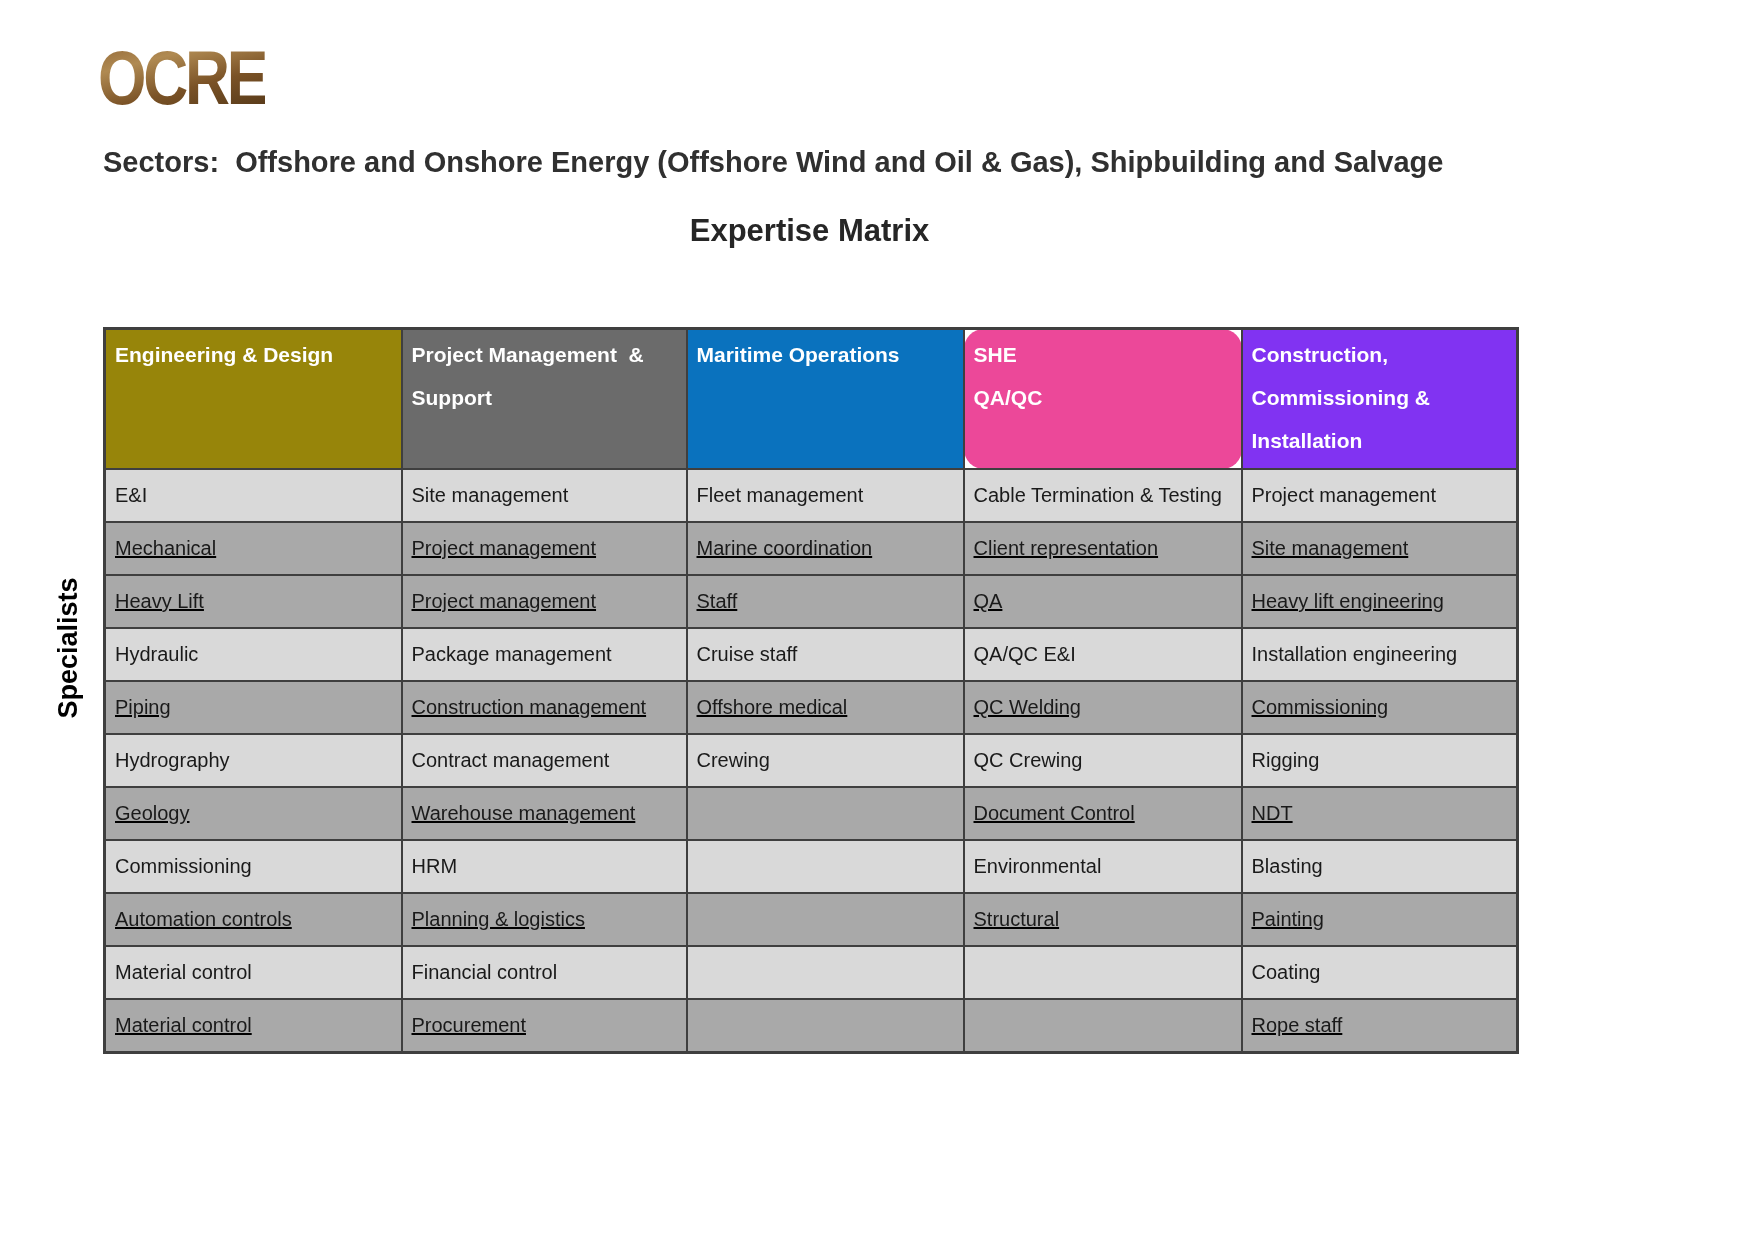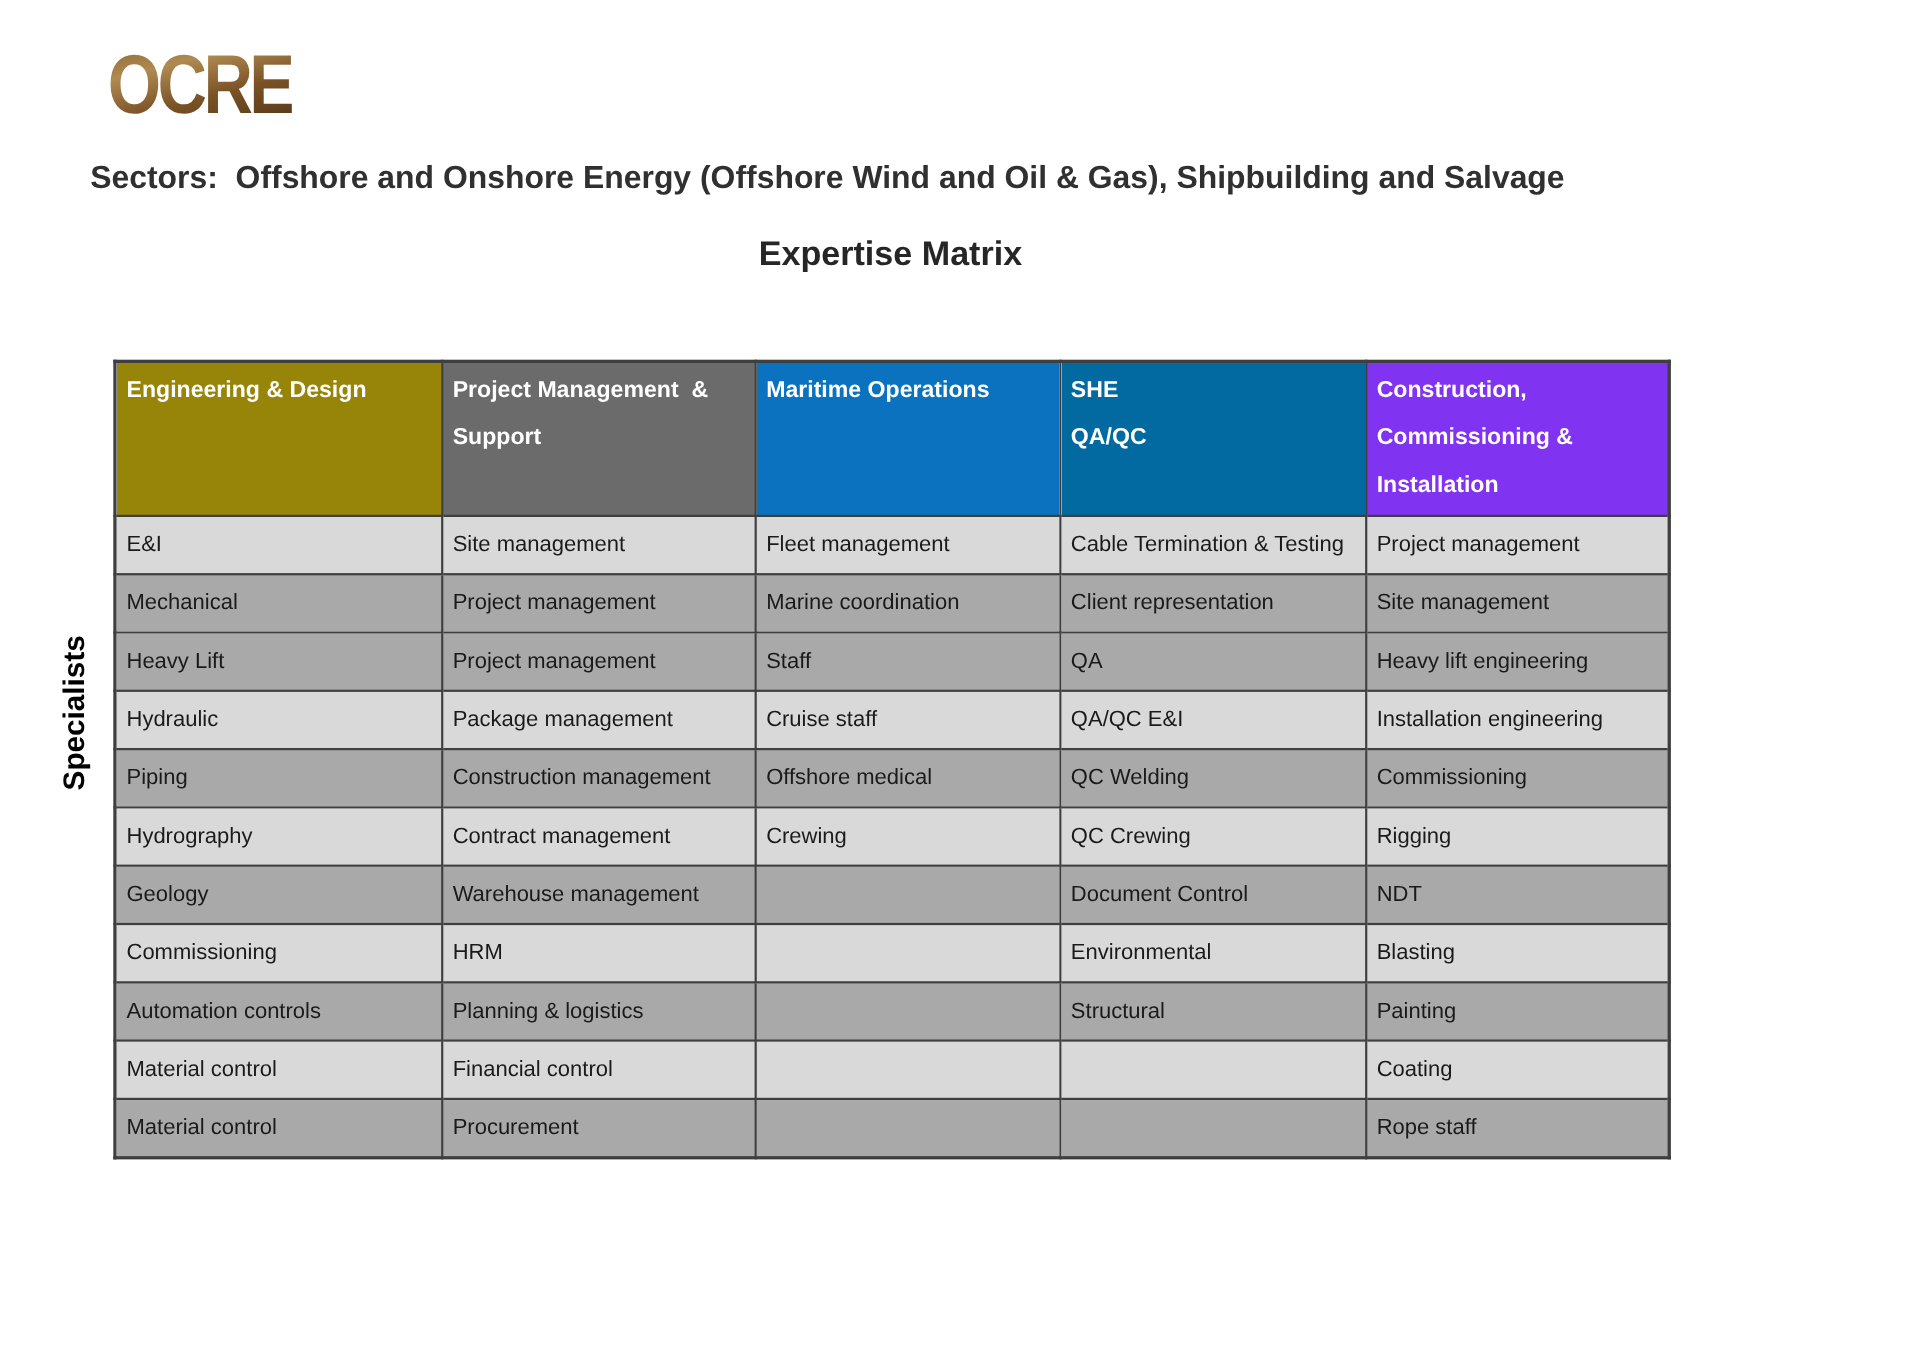--- a/index.html
+++ b/index.html
@@ -19,21 +19,21 @@
   }
   .logo{
     position:absolute;left:98px;top:40px;
     font-size:76px;line-height:1;font-weight:800;letter-spacing:-4px;
     transform:scaleX(0.82);transform-origin:left top;
     background:linear-gradient(168deg,#8f6434 0%,#b08a52 28%,#7a5226 60%,#503517 100%);
     -webkit-background-clip:text;background-clip:text;
     color:transparent;
   }
   .sectors{
-    position:absolute;left:82px;top:146px;
+    position:absolute;left:103px;top:146px;
     font-size:29px;font-weight:700;color:#303030;white-space:pre-wrap;text-align:center;
   }
   .title{
     position:absolute;left:103px;top:213px;width:1413px;text-align:center;
     font-size:31px;font-weight:700;color:#262626;
   }
   .specialists{
     position:absolute;left:68px;top:648px;
     transform:translate(-50%,-50%) rotate(-90deg);
     font-size:27px;font-weight:700;color:#000;white-space:nowrap;
@@ -49,21 +49,21 @@
     height:130px;vertical-align:top;text-align:left;
     padding:3px 9px 6px 9px;
     font-size:21px;font-weight:700;line-height:2.05;
     color:var(--header-text);white-space:pre-wrap;
   }
   .matrix td{
     height:53px;padding:2px 9px;
     font-size:20px;color:var(--body-text);vertical-align:middle;
   }
   tr.row-light{background:var(--row-light);}
-  tr.row-dark{background:var(--row-dark);}
+  tr.row-dark{background:var(--row-dark);text-decoration:underline;}
 </style>
 </head>
 <body>
 
 <div class="logo">OCRE</div>
 
 <div class="sectors">Sectors:  Offshore and Onshore Energy (Offshore Wind and Oil &amp; Gas), Shipbuilding and Salvage</div>
 
 <div class="title">Expertise Matrix</div>
 
@@ -76,21 +76,21 @@
       <col style="width:277px">
       <col style="width:278px">
       <col style="width:276px">
   </colgroup>
   <thead>
     <tr>
       <th style="background-color: rgb(151, 133, 10);">Engineering &amp; Design</th>
       <th style="background-color: rgb(107, 107, 107);">Project Management  &amp;
 Support</th>
       <th style="background-color: rgb(10, 114, 190);">Maritime Operations</th>
-      <th style="background-color: #0369a1;">SHE
+      <th style="background-color: #ec4899; border-radius: 20px;">SHE
 QA/QC</th>
       <th style="background-color: rgb(129, 51, 242);">Construction,
 Commissioning &amp;
 Installation</th>
     </tr>
   </thead>
   <tbody>
     <tr class="row-light">
       <td>E&amp;I</td>
       <td>Site management</td>

